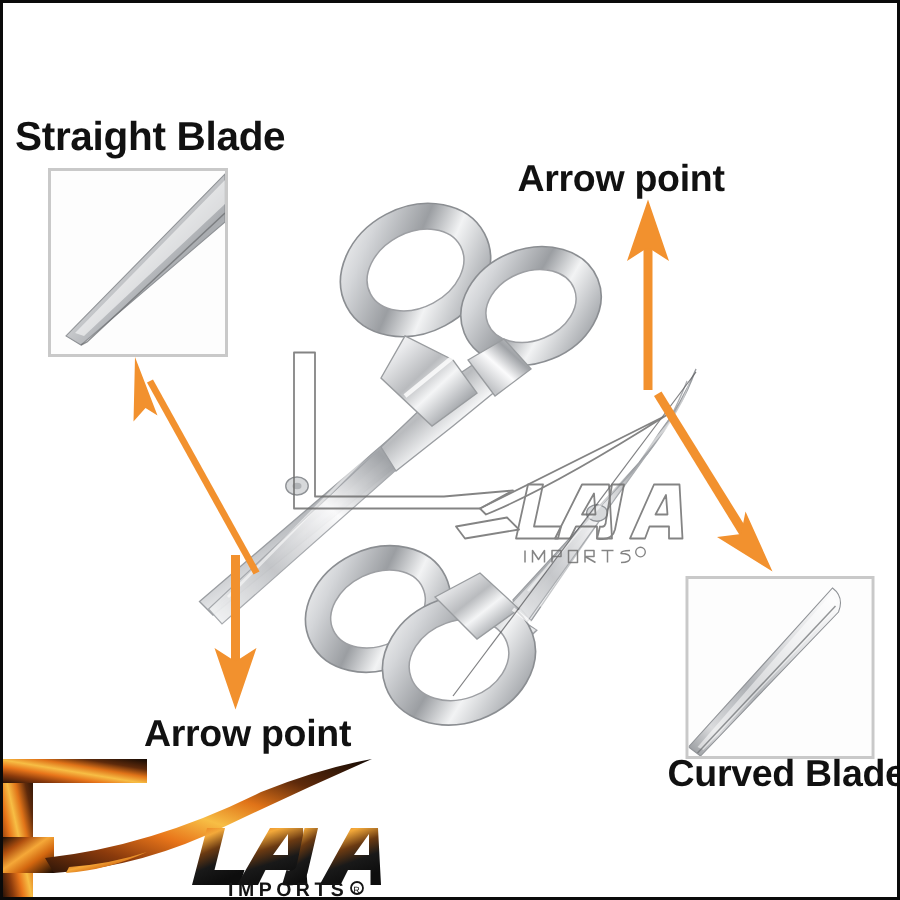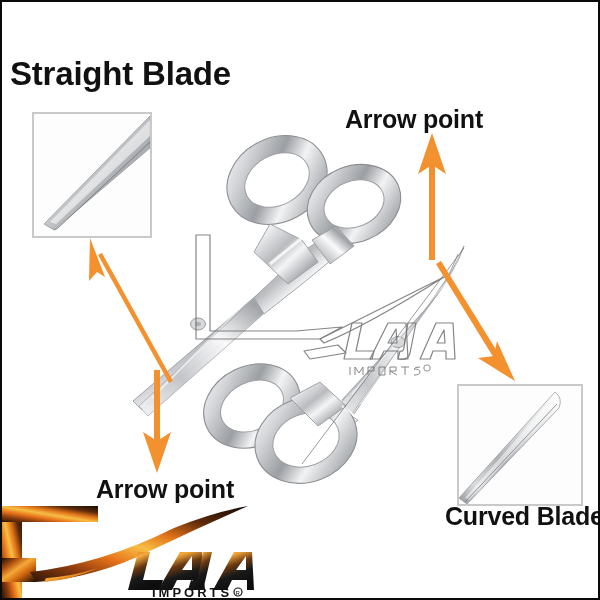--- a/index.html
+++ b/index.html
@@ -28,21 +28,21 @@
 
   
   .callout-label {
     position: absolute;
     font-family: "Liberation Sans", sans-serif;
     font-weight: bold;
     color: #111111;
     white-space: nowrap;
     letter-spacing: -0.2px;
   }
-  #label-straight-blade { left: 8px;  top: 53px;  font-size: 33px; }
+  #label-straight-blade { left: 8px;  top: 74px;  font-size: 27px; }
   #label-arrow-point-top { left: 343px; top: 103px; font-size: 25px; }
   #label-arrow-point-bottom { left: 94px; top: 473px; font-size: 25px; }
   #label-curved-blade { left: 443px; top: 500px; font-size: 25px; }
 
   
   .inset-box {
     position: absolute;
     background: #fdfdfd;
     border: 2px solid #c9c9c9;
     overflow: hidden;

